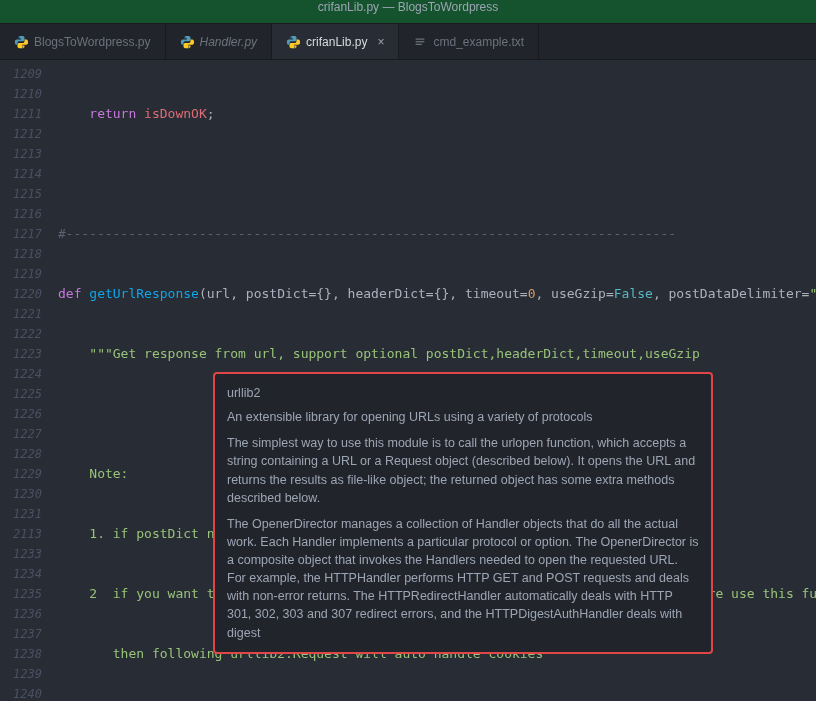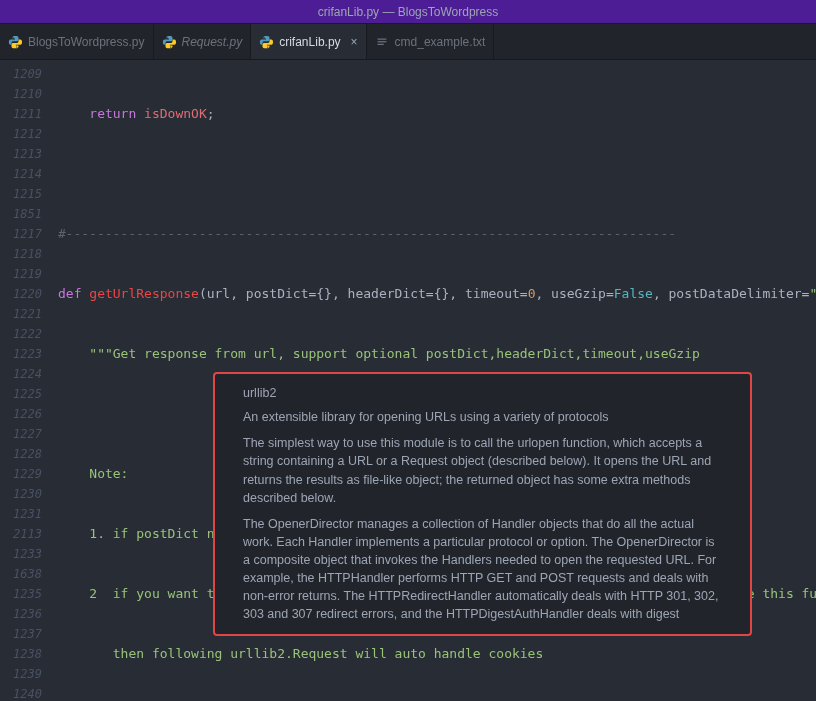--- a/index.html
+++ b/index.html
@@ -6,40 +6,40 @@
   html, body {
     width: 816px; height: 701px;
     background: #1e2127;
     font-family: Menlo, Consolas, "DejaVu Sans Mono", monospace;
     font-size: 13px;
     color: #abb2bf;
     overflow: hidden;
   }
   .titlebar {
     height: 24px;
-    background: #4c1d95;
+    background: #14532d;
     color: #9da5b4;
     display: flex;
-    align-items: center;
+    align-items: flex-start;
     justify-content: center;
     font-family: -apple-system, "Segoe UI", sans-serif;
     font-size: 12px;
     border-bottom: 1px solid #181a1f;
   }
   .tabbar {
     height: 36px;
     background: #21252b;
     display: flex;
     align-items: stretch;
     border-bottom: 1px solid #181a1f;
   }
   .tab {
     display: flex;
     align-items: center;
-    padding: 0 8px;
+    padding: 0 14px;
     gap: 6px;
     font-family: -apple-system, "Segoe UI", sans-serif;
     font-size: 12px;
     color: #6b717d;
     border-right: 1px solid #181a1f;
     font-style: normal;
     cursor: pointer;
   }
   .tab.unsaved { font-style: italic; }
   .tab.active {
@@ -82,39 +82,39 @@
     flex: 1;
     padding: 4px 0 4px 8px;
     font-size: 13px;
     line-height: 20px;
     white-space: pre;
     position: relative;
   }
   .line { height: 20px; }
   
   .kw  { color: #c678dd; }   
-  .fn  { color: #ef4444; }   
+  .fn  { color: #0ea5e9; }   
   .str { color: #98c379; }   
   .num { color: #d19a66; }   
   .com { color: #5c6370; font-style: italic; }
   .id  { color: #e06c75; }   
   .bi  { color: #56b6c2; }   
   .pl  { color: #abb2bf; }
   .ds  { color: #98c379; }   
   .dash{ color: #5c6370; }
 
   .tooltip-box {
     position: absolute;
     left: 163px;
     top: 312px;
-    width: 539px;
+    width: 500px;
     background: #21252b;
     border: 2px solid #e04646;
     border-radius: 4px;
-    padding: 10px 28px;
+    padding: 10px 12px;
     color: #9da5b4;
     font-family: -apple-system, "Segoe UI", sans-serif;
     font-size: 12.5px;
     line-height: 1.45;
     white-space: normal;
     z-index: 10;
   }
   .tooltip-box .tt-title { margin-bottom: 6px; }
   .tooltip-box p { margin-bottom: 8px; }
   .tooltip-box p:last-child { margin-bottom: 0; }
@@ -136,21 +136,21 @@
     </span>
     <span>BlogsToWordpress.py</span>
   </div>
   <div class="tab unsaved">
     <span class="tab-icon">
       <svg viewBox="0 0 16 16" width="14" height="14">
           <path fill="#519aba" d="M8 1c-2 0-3 .5-3 2v1h3v1H3c-1.5 0-2 1-2 3s.5 3 2 3h1V9c0-1.5 1-2 2-2h4c1 0 2-.5 2-2V3c0-1.5-1-2-3-2H8zM6 2.5a.7.7 0 1 1 0 1.4.7.7 0 0 1 0-1.4z"></path>
           <path fill="#ffca28" d="M12 5v2c0 1.5-1 2-2 2H6c-1 0-2 .5-2 2v2c0 1.5 1 2 3 2h2c2 0 3-.5 3-2v-1H9v-1h5c1.5 0 2-1 2-3s-.5-3-2-3h-2zm-2 8.1a.7.7 0 1 1 0 1.4.7.7 0 0 1 0-1.4z"></path>
         </svg>
     </span>
-    <span>Request.py</span>
+    <span>Handler.py</span>
   </div>
   <div class="tab active">
     <span class="tab-icon">
       <svg viewBox="0 0 16 16" width="14" height="14">
           <path fill="#519aba" d="M8 1c-2 0-3 .5-3 2v1h3v1H3c-1.5 0-2 1-2 3s.5 3 2 3h1V9c0-1.5 1-2 2-2h4c1 0 2-.5 2-2V3c0-1.5-1-2-3-2H8zM6 2.5a.7.7 0 1 1 0 1.4.7.7 0 0 1 0-1.4z"></path>
           <path fill="#ffca28" d="M12 5v2c0 1.5-1 2-2 2H6c-1 0-2 .5-2 2v2c0 1.5 1 2 3 2h2c2 0 3-.5 3-2v-1H9v-1h5c1.5 0 2-1 2-3s-.5-3-2-3h-2zm-2 8.1a.7.7 0 1 1 0 1.4.7.7 0 0 1 0-1.4z"></path>
         </svg>
     </span>
     <span>crifanLib.py</span>
     <span class="close">×</span>
@@ -169,39 +169,39 @@
 
 <div class="editor">
   <div class="gutter" id="gutter">
       <div>1209</div>
       <div>1210</div>
       <div>1211</div>
       <div>1212</div>
       <div>1213</div>
       <div>1214</div>
       <div>1215</div>
-      <div>1851</div>
+      <div>1216</div>
       <div>1217</div>
       <div>1218</div>
       <div>1219</div>
       <div>1220</div>
       <div>1221</div>
       <div>1222</div>
       <div>1223</div>
       <div>1224</div>
       <div>1225</div>
       <div>1226</div>
       <div>1227</div>
       <div>1228</div>
       <div>1229</div>
       <div>1230</div>
       <div>1231</div>
       <div>2113</div>
       <div>1233</div>
-      <div>1638</div>
+      <div>1234</div>
       <div>1235</div>
       <div>1236</div>
       <div>1237</div>
       <div>1238</div>
       <div>1239</div>
       <div>1240</div>
     </div>
 
   <div class="code">
     <div class="line">    <span class="kw">return</span> <span class="id">isDownOK</span><span class="pl">;</span></div>

